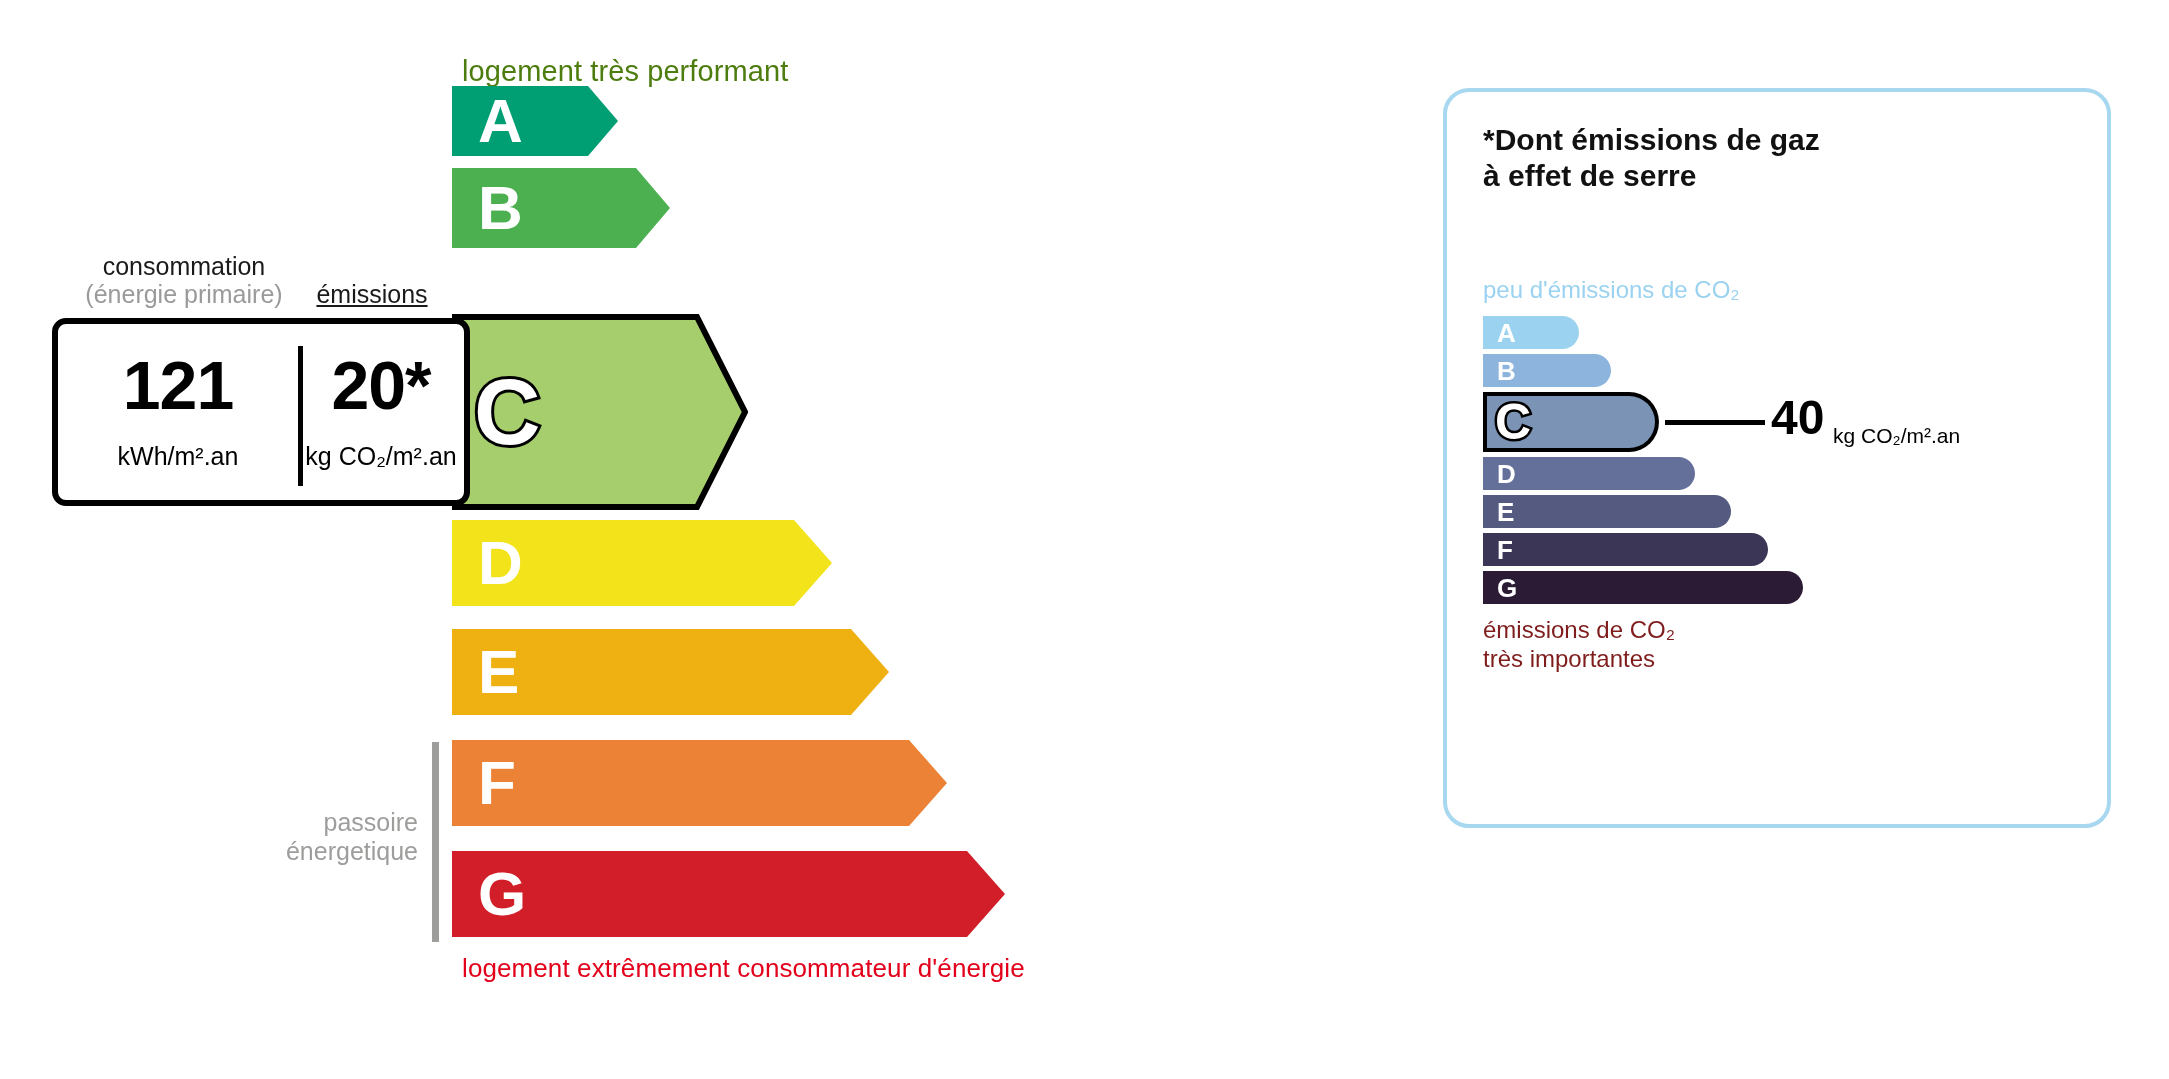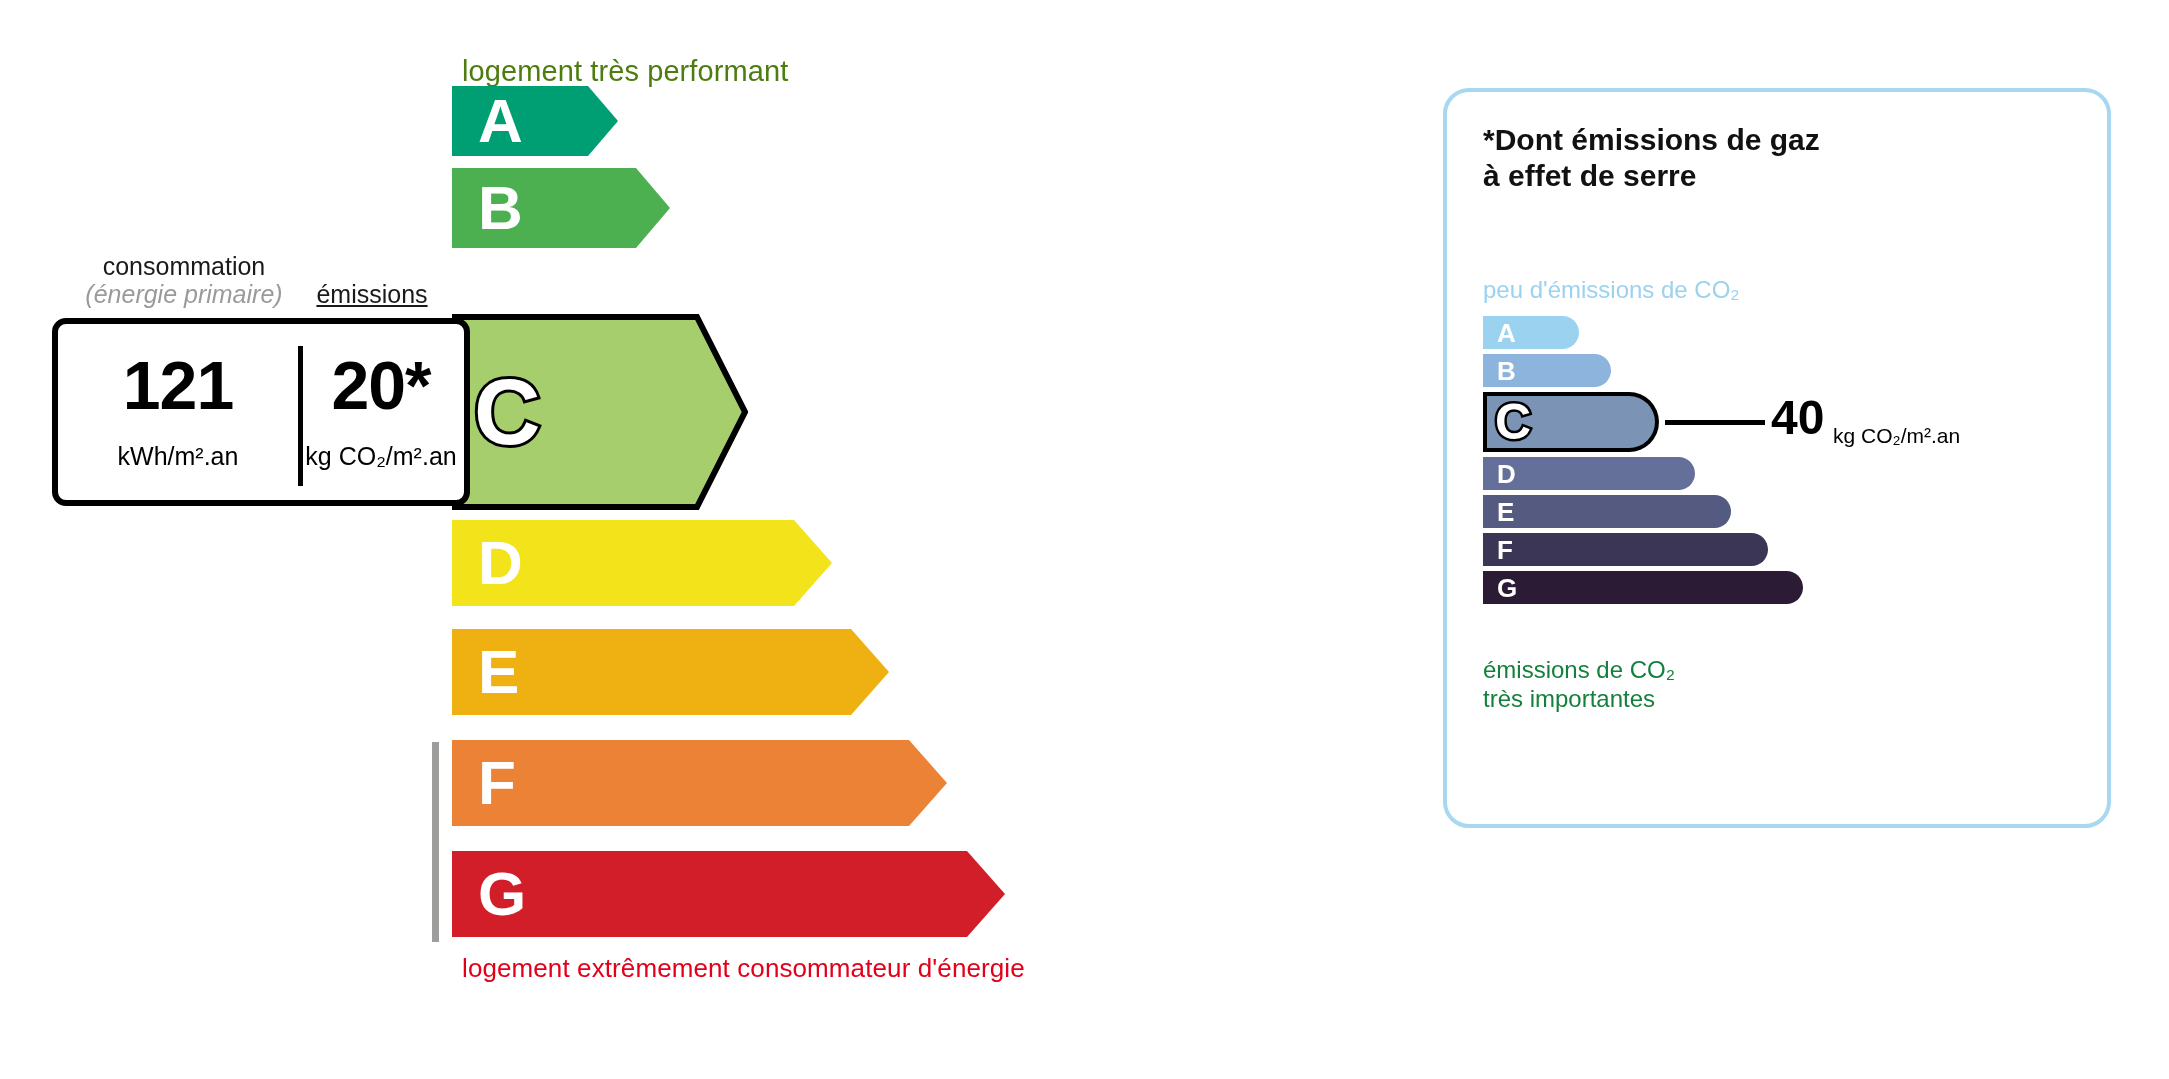--- a/index.html
+++ b/index.html
@@ -45,21 +45,21 @@
   .hdr-conso {
     position: absolute;
     left: 64px;
     top: 252px;
     width: 240px;
     text-align: center;
     font-size: 25px;
     color: #1a1a1a;
     line-height: 1.12;
   }
-  .hdr-conso .sub { color: #9a9a9a; display:block;font-style:italic; }
+  .hdr-conso .sub { color: #9a9a9a; display:block; }
   .hdr-emis {
     position: absolute;
     left: 302px;
     top: 280px;
     width: 140px;
     text-align: center;
     font-size: 25px;
     color: #1a1a1a;
     text-decoration: underline;
   }
@@ -264,24 +264,23 @@
     top: 32px;
     font-size: 21px;
     color: #000;
     white-space: nowrap;
   }
   .co2-bottom-legend {
     position: absolute;
     left: 36px;
     top: 524px;
     font-size: 24px;
-    color: #15803d;
+    color: #7f1d1d;
     line-height: 1.2;
     white-space: nowrap;
-    margin-top: 40px;
   }
 </style>
 </head>
 <body>
 
 <div id="dpe-root">
 
   <div class="top-legend">logement très performant</div>
 
   <div class="hdr-conso">
@@ -360,20 +359,24 @@
       <div class="value-unit">kWh/m².an</div>
     </div>
     <div class="value-divider"></div>
     <div class="value-cell right">
       <div class="value-num">20*</div>
       <div class="value-unit">kg CO₂/m².an</div>
     </div>
   </div>
 
   <div class="passoire-bar"></div>
+  <div class="passoire-label">
+    <div>passoire</div>
+    <div>énergetique</div>
+  </div>
 
   <div class="bottom-legend">logement extrêmement consommateur d'énergie</div>
 </div>
 
 <div id="co2-panel">
 
   <div class="co2-title">
     <div>*Dont émissions de gaz</div>
     <div>à effet de serre</div>
   </div>

